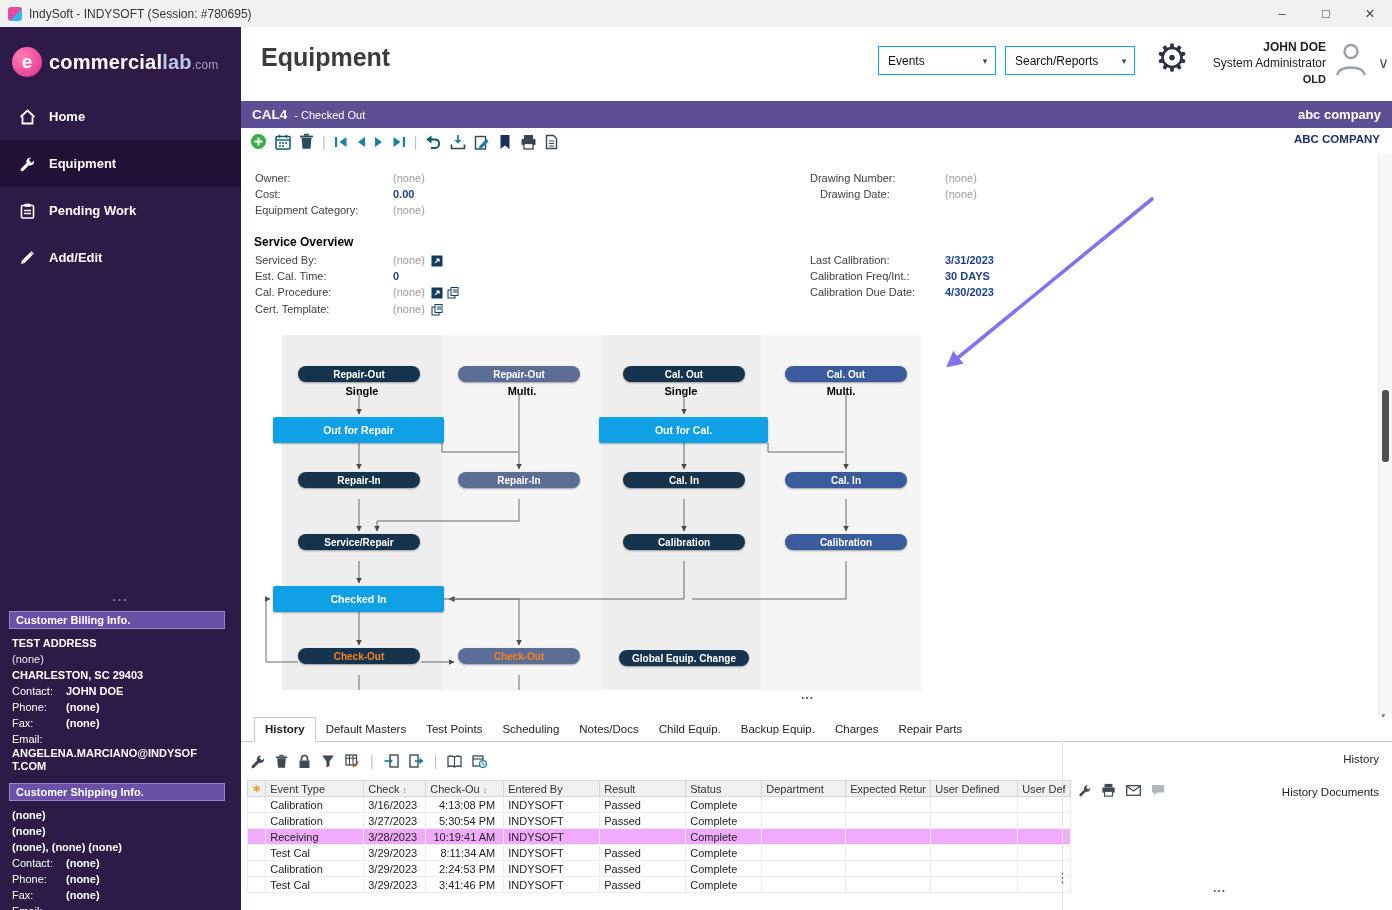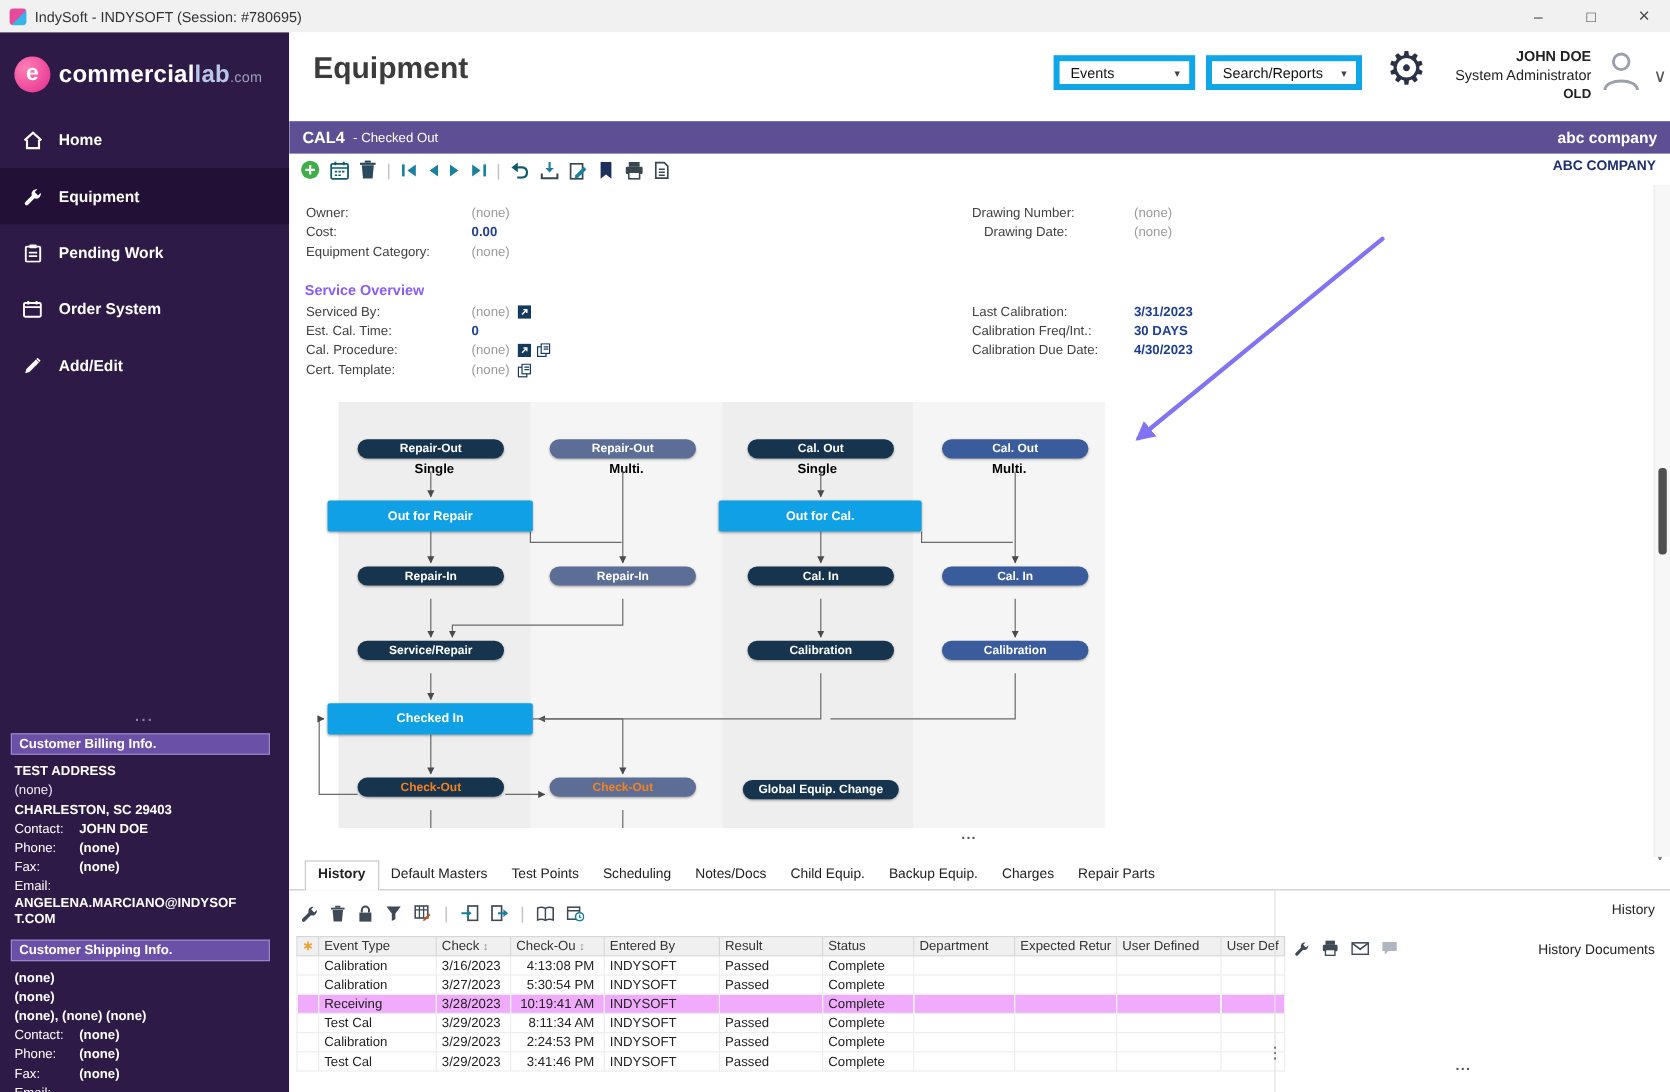--- a/index.html
+++ b/index.html
@@ -29,21 +29,21 @@
   .pb-b { font-weight:bold; }
   .pb-n { font-weight:normal; color:#efeaf6; }
   .pb-field { display:flex; }
   .pb-label { width:54px; font-weight:normal; }
   .pb-val { font-weight:bold; }
   .pb-email { font-weight:bold; width:188px; word-break:break-all; line-height:13px; }
 
   
   .main { position:absolute; left:241px; top:27px; width:1151px; height:883px; background:#fff; overflow:hidden; }
   .page-title { position:absolute; left:20px; top:16px; font-size:25px; color:#3c3c3c; font-weight:bold; }
-  .select { position:absolute; height:29px; background:#fff; border:5px solid #0ea5e9; display:flex; align-items:center; justify-content:space-between; font-size:12px; color:#111; padding-left:9px; cursor:pointer; }
+  .select { position:absolute; height:29px; background:#fff; border:1px solid #0ea5e9; display:flex; align-items:center; justify-content:space-between; font-size:12px; color:#111; padding-left:9px; cursor:pointer; }
   .select .arrow { width:20px; text-align:center; color:#444; font-size:9px; }
   .gear { position:absolute; left:914px; top:12px; font-size:38px; color:#2b3146; line-height:1; cursor:pointer; }
   .user-block { position:absolute; right:66px; top:12px; text-align:right; font-size:12px; color:#222; line-height:16px; }
   .user-name { font-weight:bold; }
   .user-org { font-weight:bold; font-size:11px; }
   .avatar { position:absolute; right:22px; top:12px; cursor:pointer; }
   .chev { position:absolute; right:3px; top:27px; color:#555; font-size:15px; cursor:pointer; }
 
   .record-bar { position:absolute; left:0; top:74px; width:100%; height:27px; background:#5e4f94; color:#fff; display:flex; align-items:center; padding:0 11px; }
   .rb-id { font-weight:bold; font-size:13.5px; }
@@ -51,21 +51,21 @@
   .rb-company { margin-left:auto; font-weight:bold; font-size:13px; }
 
   .toolbar { position:absolute; left:0; top:101px; width:100%; height:27px; display:flex; align-items:center; padding-left:9px; gap:8px; }
   .tb-sep { color:#c0c0c0; font-size:14px; }
   .tb-ic { display:flex; align-items:center; cursor:pointer; }
   .tb-company { position:absolute; right:12px; top:106px; color:#1b2f6b; font-weight:bold; font-size:11.5px; }
 
   .fl { position:absolute; font-size:11px; color:#404040; white-space:nowrap; }
   .fv { position:absolute; font-size:11px; color:#9b9b9b; white-space:nowrap; }
   .fb { position:absolute; font-size:11px; color:#1d3f8f; font-weight:bold; white-space:nowrap; }
-  .sec-title { position:absolute; font-size:12px; font-weight:bold; color:#8b5cf6; }
+  .sec-title { position:absolute; font-size:12px; font-weight:bold; color:#000000; }
   .mini-ic { position:absolute; cursor:pointer; }
 
   
   .flow { position:absolute; left:41px; top:308px; width:638px; height:355px; background:#efeeee; }
   .flow-col { position:absolute; top:0; height:355px; width:160px; background:#f6f5f5; }
   .flow-head { position:absolute; top:7px; width:160px; text-align:center; font-size:11px; font-weight:bold; color:#000;margin-top:43px; }
   .fc-node { position:absolute; height:16px; width:122px; border-radius:14px; color:#fff; font-weight:bold; font-size:10px; display:flex; align-items:center; justify-content:center; box-shadow:0 1px 2px rgba(0,0,0,.35); cursor:pointer; white-space:nowrap; }
   .fc-dark { background:#17344f; }
   .fc-slate { background:#5c6e96; }
   .fc-blue { background:#3a5c9c; }
@@ -144,30 +144,20 @@
     </div>
     <div class="nav-item">
       <span class="nav-ic">
           <svg width="15" height="16" viewBox="0 0 15 16">
             <rect x="1.5" y="2.5" width="12" height="12.5" rx="1" fill="none" stroke="#fff" stroke-width="1.6"></rect>
             <rect x="4.5" y="0.8" width="6" height="3" rx="0.5" fill="#fff"></rect>
             <path d="M4 7.5h7M4 10.5h7" stroke="#fff" stroke-width="1.4"></path>
           </svg>
         </span>
       <span>Pending Work</span>
-    </div>
-    <div class="nav-item">
-      <span class="nav-ic">
-          <svg width="16" height="15" viewBox="0 0 16 15">
-            <rect x="1" y="2.5" width="14" height="11.5" rx="1" fill="none" stroke="#fff" stroke-width="1.6"></rect>
-            <path d="M1.5 6h13" stroke="#fff" stroke-width="1.4"></path>
-            <path d="M4.5 0.8v3M11.5 0.8v3" stroke="#fff" stroke-width="1.6"></path>
-          </svg>
-        </span>
-      <span>Order System</span>
     </div>
     <div class="nav-item">
       <span class="nav-ic">
           <svg width="16" height="16" viewBox="0 0 16 16">
             <path d="M2 14 l1-3.5 8-8 2.5 2.5-8 8z" fill="#fff"></path>
             <path d="M11.8 1.7l2.5 2.5" stroke="#fff" stroke-width="1.6"></path>
           </svg>
         </span>
       <span>Add/Edit</span>
     </div>

